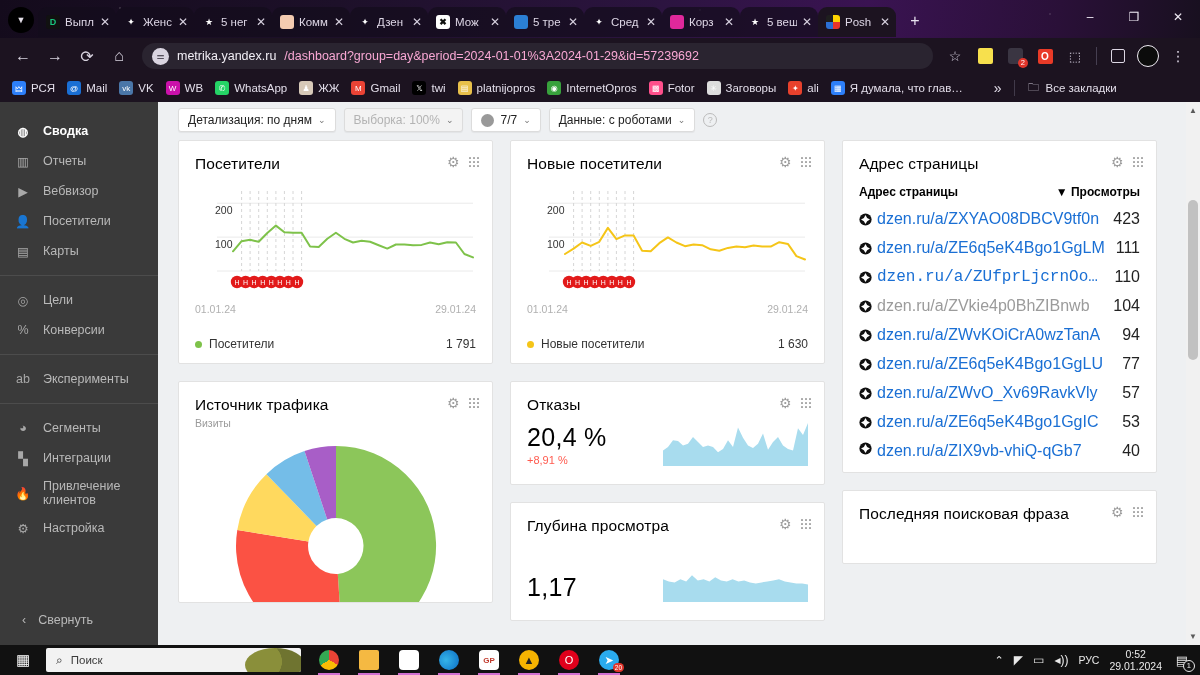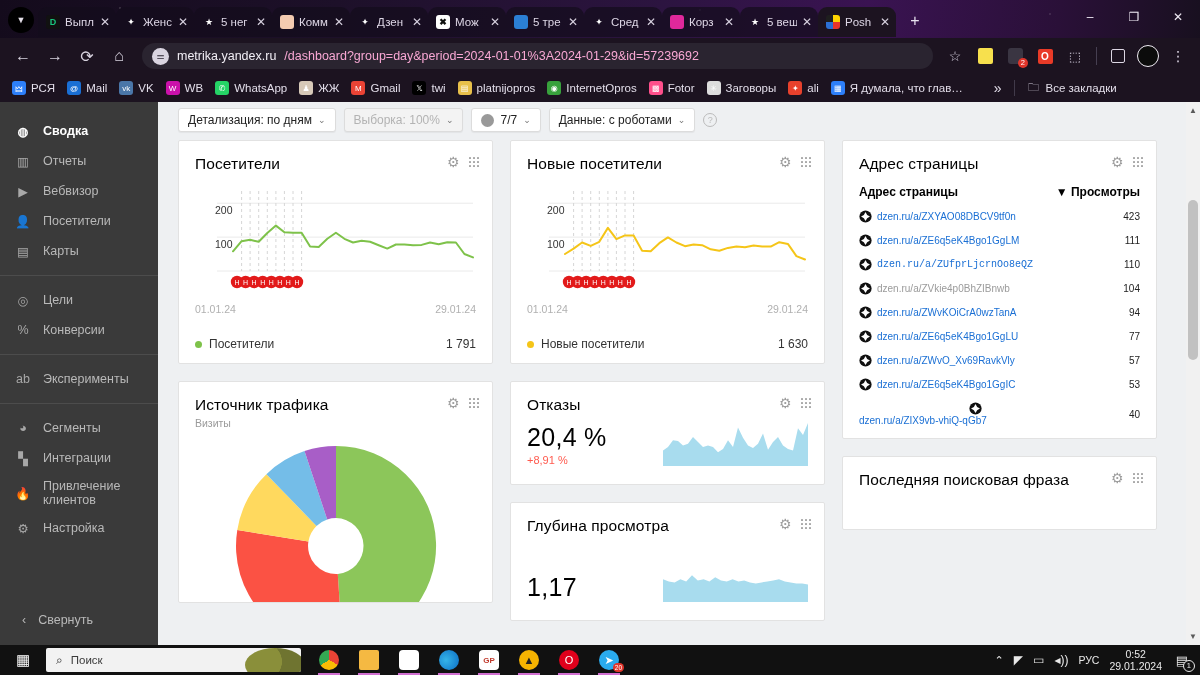--- a/index.html
+++ b/index.html
@@ -118,21 +118,21 @@
 
   .chartarea{ margin-top:10px; position:relative; height:118px;}
   .legend{ display:flex; align-items:center; justify-content:space-between; margin-top:22px; font-size:12px;color:#333;}
   .legend .lf{ display:flex; align-items:center; gap:7px;}
   .lgdot{ width:7px;height:7px;border-radius:50%;}
   .axis-dates{ display:flex; justify-content:space-between; font-size:10.5px; color:#b0b0b0; margin-top:2px;}
   .bignum{ font-size:25px; color:#000; margin-top:6px; letter-spacing:.3px;}
   .delta{ font-size:11px; color:#ff5a4e; margin-top:2px;}
 
   .tbl-head{ display:flex; justify-content:space-between; font-size:12px; font-weight:bold; color:#000; margin-top:12px;}
-  .row{ display:flex; justify-content:space-between; align-items:center; gap:8px; margin-top:11px; font-size:10px;}
+  .row{ display:flex; justify-content:space-between; align-items:center; gap:8px; margin-top:11px; font-size:16px;}
   .row .lnk{ color:#1a6fd4; white-space:nowrap; overflow:hidden; text-overflow:ellipsis;}
   .row.visited .lnk{ color:#9b9b9b;}
   .row .val{ color:#222; flex:0 0 auto;}
   .pic{ width:13px;height:13px;flex:0 0 13px; margin-right:5px;}
 
   .scrollbar{ position:absolute; right:0; top:0; width:14px; height:543px; background:#f1f1f1;}
   .sb-thumb{ position:absolute; right:2px; top:98px; width:10px; height:160px; background:#c1c1c1; border-radius:5px;}
   .sb-arrow{ position:absolute; right:3px; color:#5a5a5a; font-size:8px;}
 
   
@@ -720,21 +720,21 @@
                   <span style="display:flex;align-items:center;min-width:0;">
                     <svg class="pic" viewBox="0 0 16 16">
                       <circle cx="8" cy="8" r="7.5" fill="#111"></circle>
                       <path d="M8 2.5 L10 6 L13.5 8 L10 10 L8 13.5 L6 10 L2.5 8 L6 6 Z" fill="#fff"></path>
                     </svg>
                     <span class="lnk">dzen.ru/a/ZE6q5eK4Bgo1GgIC</span>
                   </span>
                   <span class="val">53</span>
                 </div>
                 <div class="row">
-                  <span style="display:flex;align-items:flex-end;min-width:0;flex-direction:column;">
+                  <span style="display:flex;align-items:flex-start;min-width:0;">
                     <svg class="pic" viewBox="0 0 16 16">
                       <circle cx="8" cy="8" r="7.5" fill="#111"></circle>
                       <path d="M8 2.5 L10 6 L13.5 8 L10 10 L8 13.5 L6 10 L2.5 8 L6 6 Z" fill="#fff"></path>
                     </svg>
                     <span class="lnk">dzen.ru/a/ZIX9vb-vhiQ-qGb7</span>
                   </span>
                   <span class="val">40</span>
                 </div>
               </div>
           </div>

